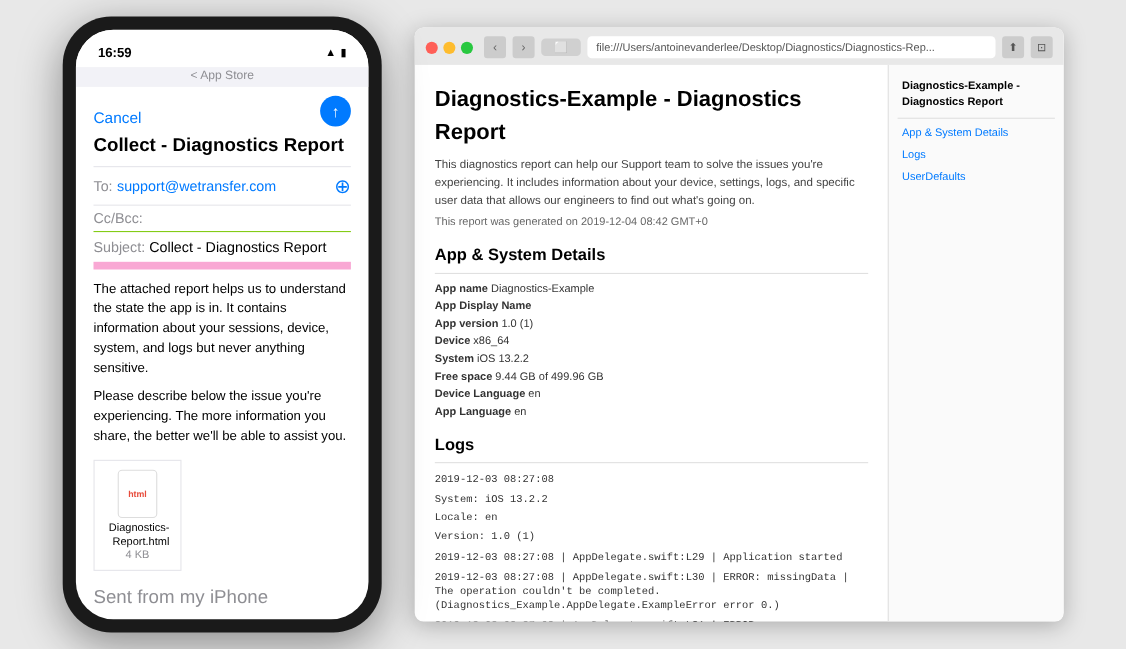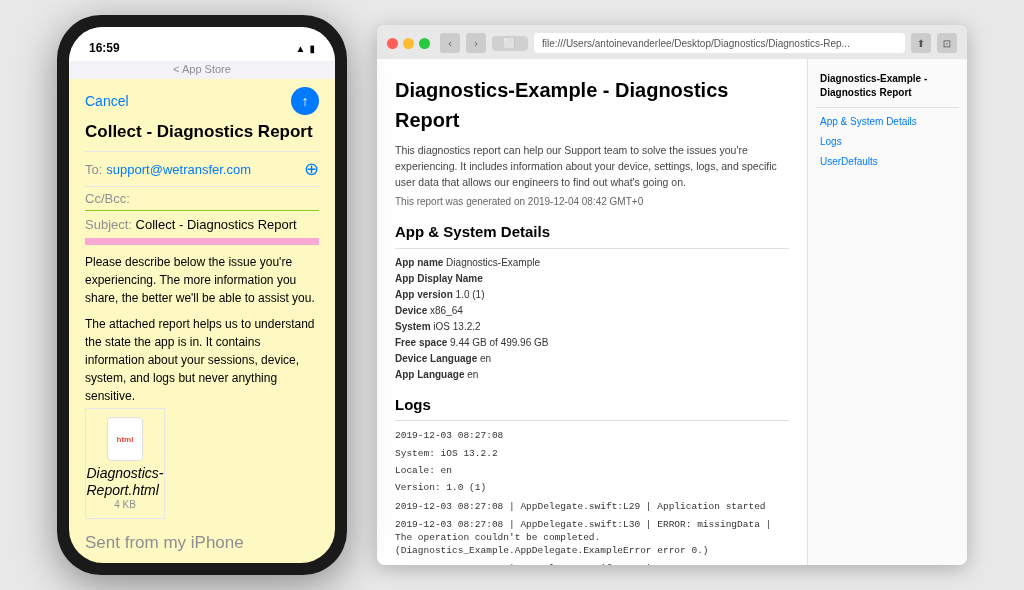--- a/index.html
+++ b/index.html
@@ -22,21 +22,21 @@
       background: #1a1a1a;
       border-radius: 44px;
       padding: 12px;
       box-shadow: 0 10px 40px rgba(0,0,0,0.4);
       flex-shrink: 0;
       position: relative;
     }
     .iphone-screen {
       width: 100%;
       height: 100%;
-      background: #fef9c3;
+      background: #ffffff;
       border-radius: 34px;
       overflow: hidden;
       display: flex;
       flex-direction: column;
     }
     .iphone-notch-bar {
       background: #fff;
       display: flex;
       align-items: center;
       justify-content: space-between;
@@ -61,21 +61,21 @@
       text-align: center;
       font-size: 11px;
       color: #8e8e93;
       padding: 2px 0 4px;
       flex-shrink: 0;
     }
 
     .email-nav {
       display: flex;
       justify-content: space-between;
-      align-items: center;
+      align-items: flex-end;
       padding: 8px 16px 6px;
       flex-shrink: 0;
     }
     .cancel-btn {
       font-size: 14px;
       color: #007aff;
     }
     .send-btn {
       width: 28px;
       height: 28px;
@@ -168,25 +168,24 @@
       border-radius: 4px;
       display: flex;
       align-items: center;
       justify-content: center;
       font-size: 8px;
       color: #e74c3c;
       font-weight: 700;
       margin-bottom: 4px;
     }
     .attachment-name {
-      font-size: 14px;
-      color: #000;
-      text-align: left;
+      font-size: 10px;
+      color: #000;
+      text-align: right;
       line-height: 1.2;
-      font-style: italic;
     }
     .attachment-size {
       font-size: 10px;
       color: #8e8e93;
     }
 
     .sent-from {
       padding: 6px 16px 10px;
       font-size: 17px;
       color: #8e8e93;
@@ -380,22 +379,22 @@
         <span class="email-to-value">support@wetransfer.com</span>
         <span class="plus-btn">⊕</span>
       </div>
       <div class="email-cc-row">Cc/Bcc:</div>
       <div class="email-subject-row">
         <span class="subject-label">Subject:</span>
         <span>Collect - Diagnostics Report</span>
       </div>
     </div>
     <div class="email-body">
+      <p>The attached report helps us to understand the state the app is in. It contains information about your sessions, device, system, and logs but never anything sensitive.</p>
       <p>Please describe below the issue you're experiencing. The more information you share, the better we'll be able to assist you.</p>
-      <p>The attached report helps us to understand the state the app is in. It contains information about your sessions, device, system, and logs but never anything sensitive.</p>
     </div>
     <div class="attachment">
       <div class="attachment-icon">
         <span>html</span>
       </div>
       <span class="attachment-name">Diagnostics-Report.html</span>
       <span class="attachment-size">4 KB</span>
     </div>
     <div class="sent-from">Sent from my iPhone</div>
   </div>

